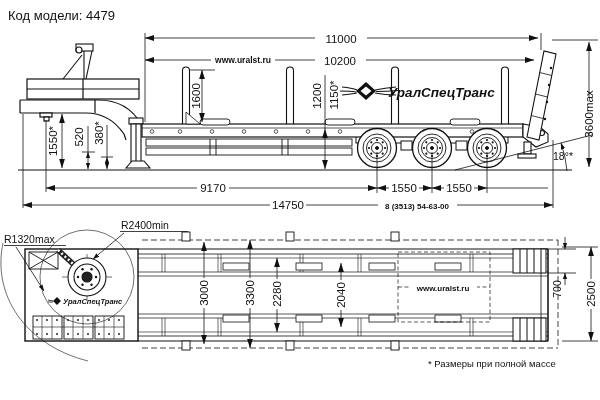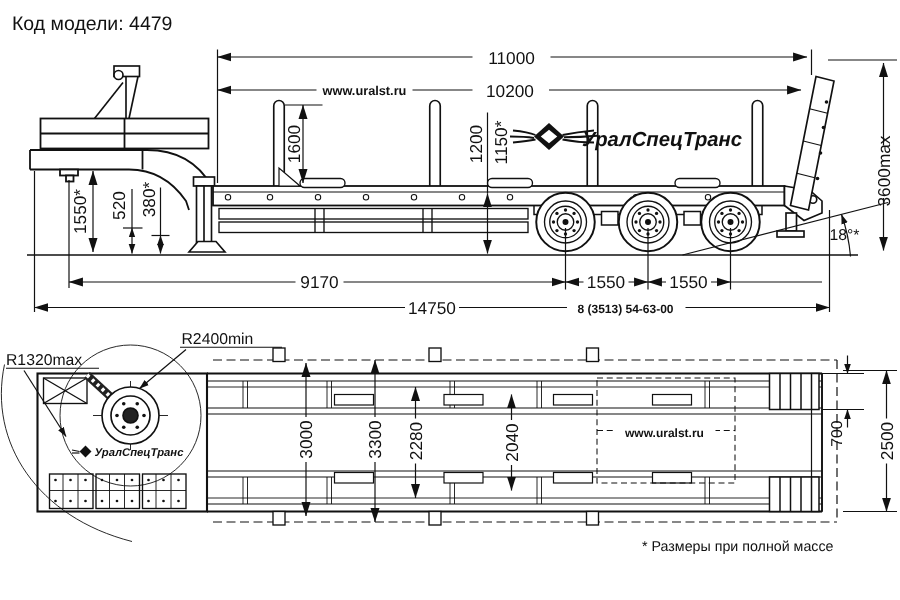--- a/index.html
+++ b/index.html
@@ -1,17 +1,17 @@
 <!DOCTYPE html>
 <html><head>
 <meta charset="utf-8">
 <style>
   html,body{margin:0;padding:0;background:#fff;}
   .stage{position:relative;width:600px;height:400px;background:#fff;overflow:hidden;
-         font-family:"Liberation Sans","DejaVu Sans",sans-serif;}
+         font-family:"Liberation Sans","DejaVu Sans",sans-serif;border-radius:32px;}
   svg{display:block}
   svg text{font-family:"Liberation Sans","DejaVu Sans",sans-serif;fill:#111;}
   .t11{font-size:11.5px}
   .t10{font-size:10.5px}
   .mid{text-anchor:middle}
   .small{font-size:8.5px;font-weight:bold}
   .tiny{font-size:8px;font-weight:bold}
   .logo{font-size:13.5px;font-weight:bold;font-style:italic}
   .logosm{font-size:7.5px;font-weight:bold;font-style:italic}
   .hdr{font-size:13px}

